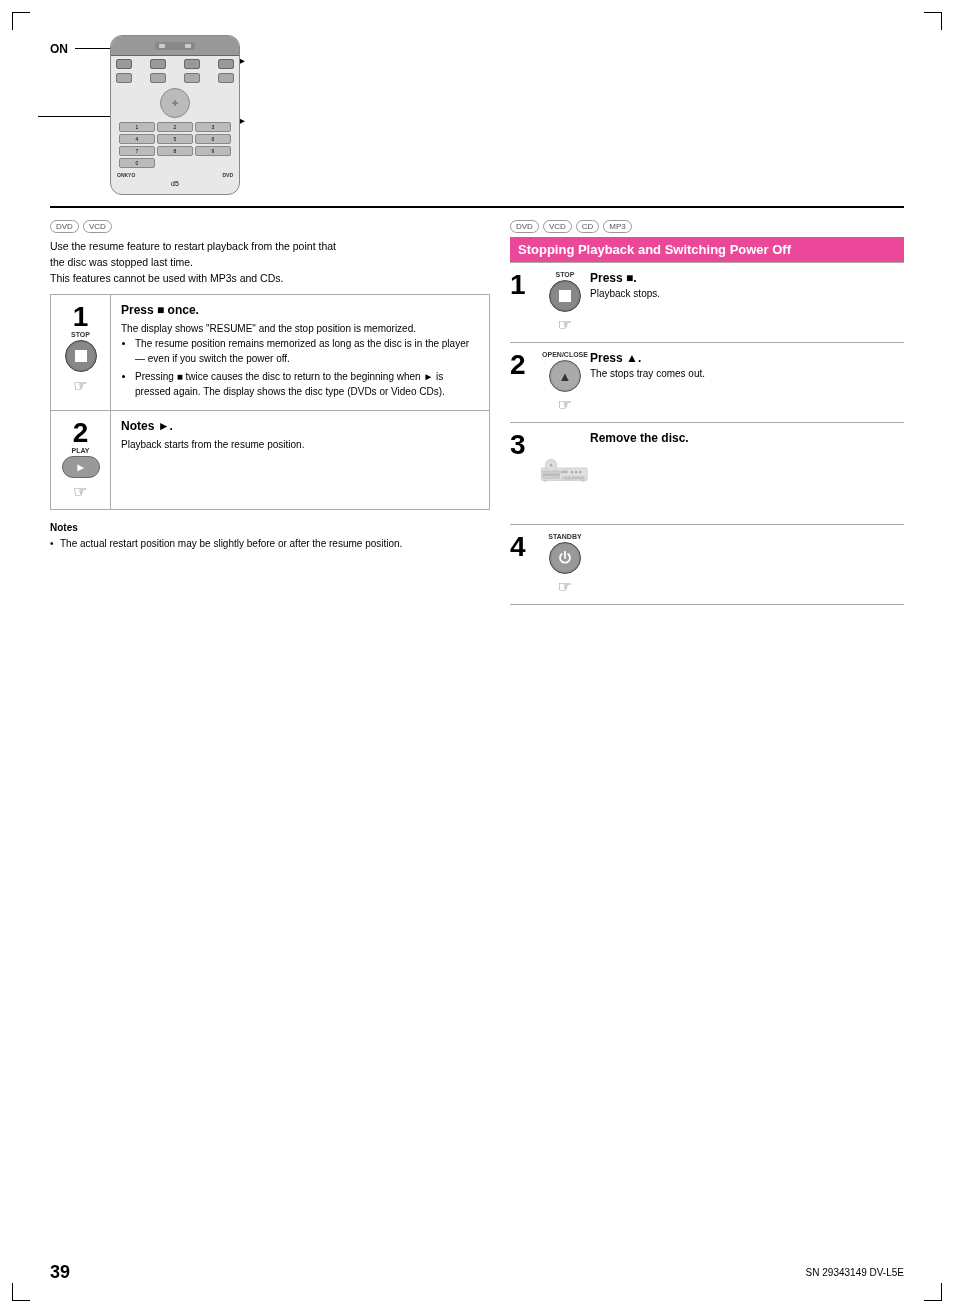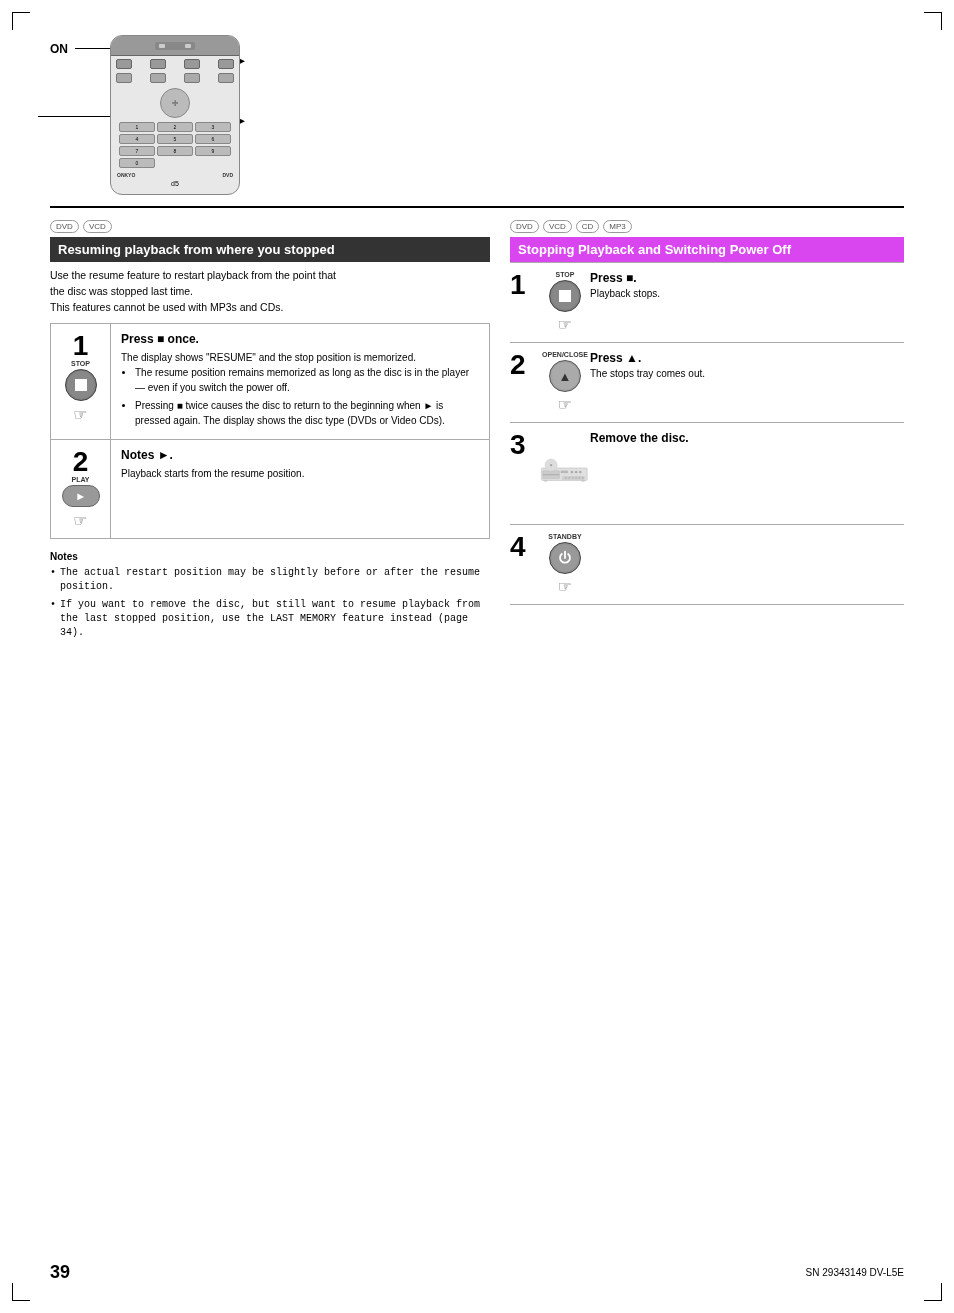--- a/index.html
+++ b/index.html
@@ -91,21 +91,21 @@
     
     .main-content {
       display: flex;
       gap: 20px;
     }
     .left-col { width: 440px; }
     .right-col { flex: 1; }
 
     
     .section-header {
-      background: #d946ef;
+      background: #ec4899;
       color: #fff;
       padding: 5px 8px;
       font-size: 13px;
       font-weight: bold;
       margin-bottom: 0;
     }
     .section-header.left { background: #333; }
     .disc-types {
       font-size: 9px;
       color: #555;
@@ -157,21 +157,21 @@
     .step-desc ul { padding-left: 14px; }
     .step-desc ul li { margin-bottom: 3px; }
 
     
     .notes-section {
       margin-top: 12px;
       font-size: 10px;
     }
     .notes-title { font-weight: bold; margin-bottom: 4px; }
     .notes-list { list-style: none; padding: 0; }
-    .notes-list li { padding-left: 10px; position: relative; margin-bottom: 4px; line-height: 1.4; font-family: Liberation Mono, monospace; }
+    .notes-list li { padding-left: 10px; position: relative; margin-bottom: 4px; line-height: 1.4; }
     .notes-list li::before { content: "•"; position: absolute; left: 0; }
 
     
     .right-step-row {
       display: flex;
       align-items: flex-start;
       border-bottom: 1px solid #aaa;
       padding: 8px 0;
     }
     .right-step-row:first-child { border-top: 1px solid #aaa; }
@@ -364,23 +364,20 @@
 
   <div class="main-content">
 
     <div class="left-col">
 
       <div class="disc-types">
         <span class="disc-type">DVD</span>
         <span class="disc-type">VCD</span>
       </div>
 
-      <div class="section-header left">
-        <span>Resuming playback from where you stopped</span>
-      </div>
 
       <div style="margin: 6px 0 8px; font-size:10.5px; line-height:1.5;">
         <span>Use the resume feature to restart playback from the point that</span><br>
         <span>the disc was stopped last time.</span><br>
         <span>This features cannot be used with MP3s and CDs.</span>
       </div>
 
       <table class="step-table">
 
         <tbody>
@@ -423,21 +420,20 @@
             </div>
           </td>
         </tr>
       </tbody>
         </table>
 
       <div class="notes-section">
         <div class="notes-title">Notes</div>
         <ul class="notes-list">
           <li>The actual restart position may be slightly before or after the resume position.</li>
-          <li>If you want to remove the disc, but still want to resume playback from the last stopped position, use the LAST MEMORY feature instead  (page 34).</li>
         </ul>
       </div>
     </div>
 
     <div class="right-col">
 
       <div class="disc-types">
         <span class="disc-type">DVD</span>
         <span class="disc-type">VCD</span>
         <span class="disc-type">CD</span>

